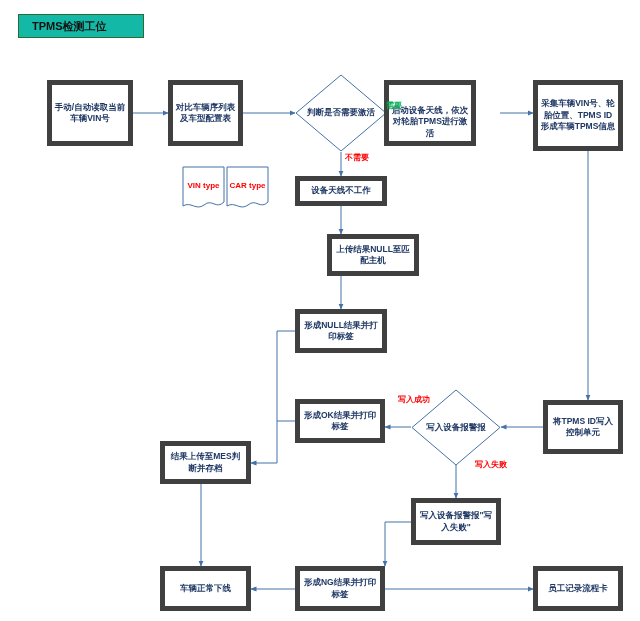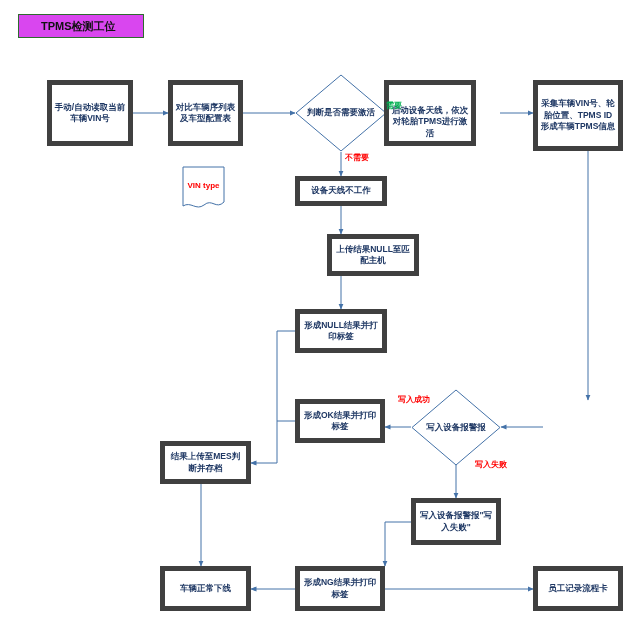--- a/index.html
+++ b/index.html
@@ -46,25 +46,25 @@
     border: 5px solid #404040;
     background: #ffffff;
   }
   .title-box {
     position: absolute;
     left: 18px;
     top: 14px;
     width: 126px;
     height: 24px;
     border: 1px solid #2e6b2e;
-    background: #d946ef;
+    background: #14b8a6;
     display: flex;
     align-items: center;
     justify-content: flex-start;
-    padding-left: 22px;
+    padding-left: 13px;
     box-sizing: border-box;
     font-size: 11px;
     font-weight: bold;
     color: #111111;
   }
   .diamond-wrap {
     position: absolute;
   }
   .diamond-wrap svg {
     position: absolute;
@@ -198,33 +198,42 @@
   <div class="node box" style="left:533px; top:80px; width:90px; height:71px;">
     <span>采集车辆VIN号、轮胎位置、TPMS ID形成车辆TPMS信息</span>
   </div>
 
   <div class="doc-shape" style="left:182px; top:166px; width:43px; height:44px;">
     <svg width="43" height="44" viewBox="0 0 43 44">
       <path d="M1,1 L42,1 L42,36 C34,44 30,32 22,39 C14,45 9,35 1,40 Z" fill="#ffffff" stroke="#4472a8" stroke-width="1"></path>
     </svg>
     <div class="doc-label">VIN type</div>
   </div>
+  <div class="doc-shape" style="left:226px; top:166px; width:43px; height:44px;">
+    <svg width="43" height="44" viewBox="0 0 43 44">
+      <path d="M1,1 L42,1 L42,36 C34,44 30,32 22,39 C14,45 9,35 1,40 Z" fill="#ffffff" stroke="#4472a8" stroke-width="1"></path>
+    </svg>
+    <div class="doc-label">CAR type</div>
+  </div>
 
   <div class="node box" style="left:295px; top:176px; width:92px; height:30px;">
     <span>设备天线不工作</span>
   </div>
 
   <div class="node box" style="left:295px; top:234px; width:92px; height:42px;margin-left:32px;">
     <span>上传结果NULL至匹配主机</span>
   </div>
 
   <div class="node box" style="left:295px; top:309px; width:92px; height:44px;">
     <span>形成NULL结果并打印标签</span>
   </div>
 
+  <div class="node box" style="left:543px; top:400px; width:80px; height:54px;">
+    <span>将TPMS ID写入控制单元</span>
+  </div>
 
   <div class="diamond-wrap" style="left:411px; top:389px; width:90px; height:77px;">
     <svg width="90" height="77" viewBox="0 0 90 77">
       <polygon points="45,1 89,38.5 45,76 1,38.5" fill="#ffffff" stroke="#4472a8" stroke-width="1"></polygon>
     </svg>
     <div class="diamond-label">写入设备报警报</div>
   </div>
 
   <div class="node box" style="left:295px; top:399px; width:90px; height:44px;">
     <span>形成OK结果并打印标签</span>

